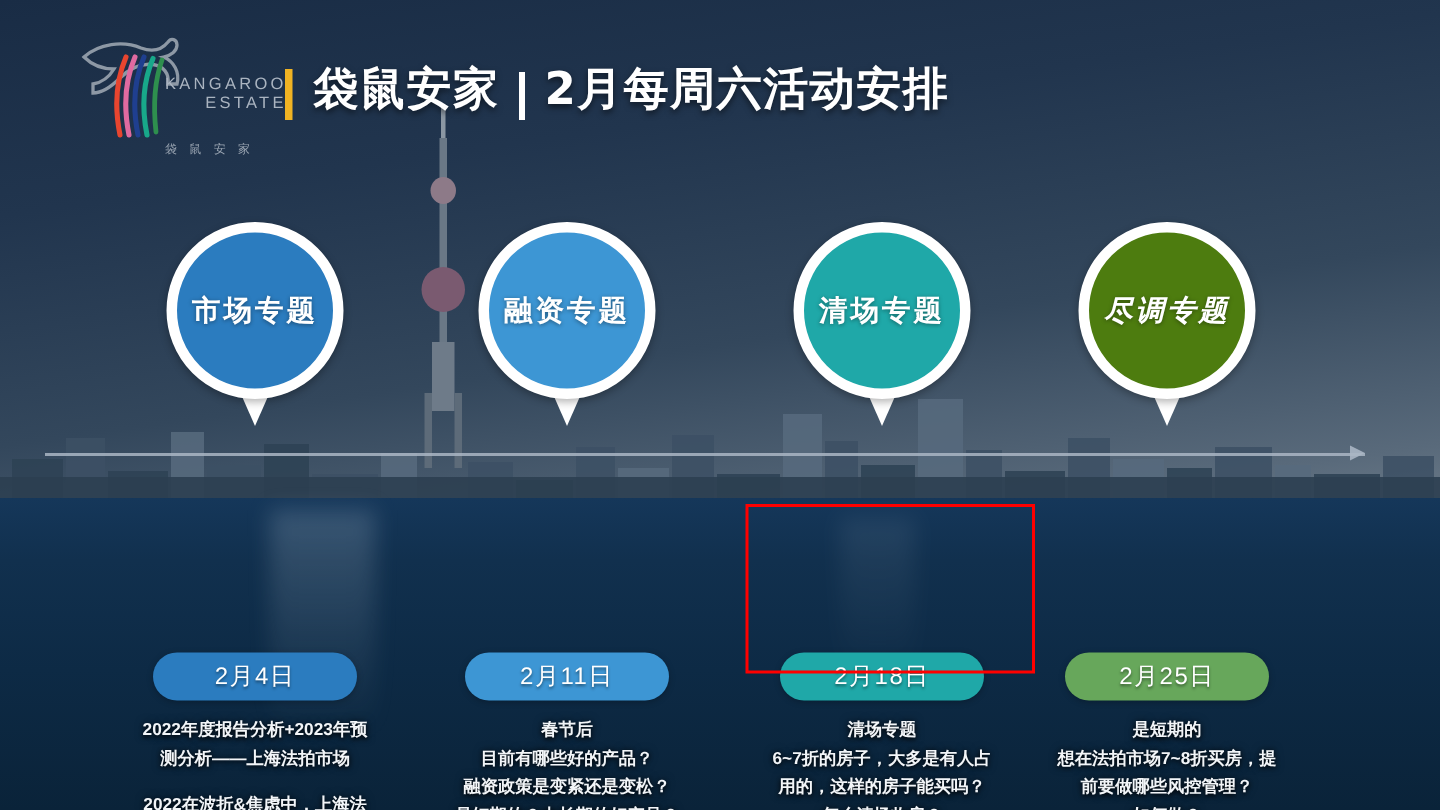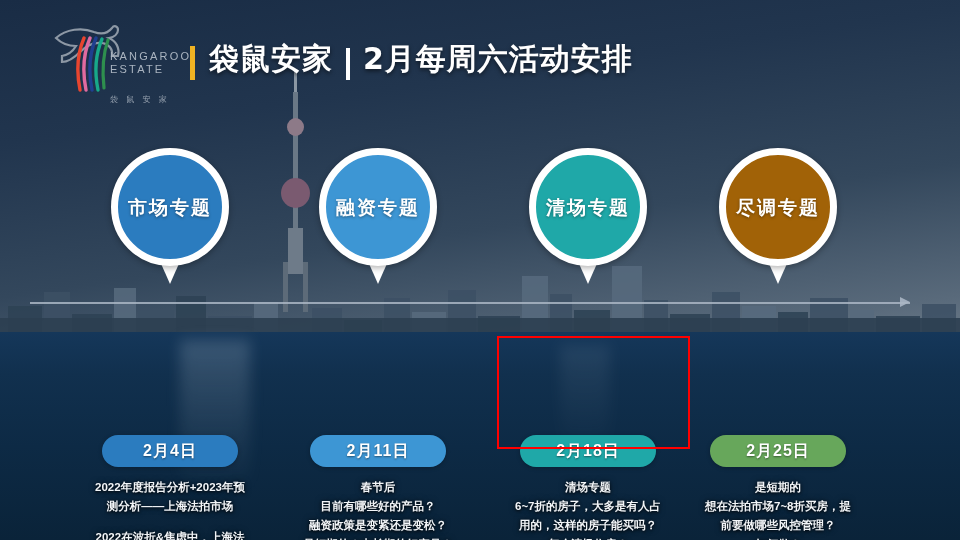--- a/index.html
+++ b/index.html
@@ -33,21 +33,21 @@
     position:absolute;left:293px;top:92px;width:5px;height:160px;background:#6a7886;
   }
   .tower-needle{position:absolute;left:294px;top:70px;width:3px;height:34px;background:#8b97a3;}
   .tower-b1{position:absolute;left:281px;top:178px;width:29px;height:30px;border-radius:50%;background:#7a5a70;}
   .tower-b2{position:absolute;left:287px;top:118px;width:17px;height:18px;border-radius:50%;background:#8d7a88;}
   .tower-b3{position:absolute;left:288px;top:228px;width:15px;height:46px;background:#6e7b89;}
   .tower-leg{position:absolute;top:262px;width:5px;height:50px;background:#5d6b79;}
   .shore{position:absolute;left:0;top:318px;width:960px;height:24px;background:#2c3f51;opacity:.9;}
 
   
-  .logo{position:absolute;left:52px;top:22px;width:120px;height:72px;}
+  .logo{position:absolute;left:52px;top:22px;width:120px;height:72px;text-align:right;}
   .logo-roo{position:absolute;left:2px;top:2px;}
   .logo-ribbon{position:absolute;left:22px;top:14px;}
   .logo-txt{
     position:absolute;left:58px;top:28px;color:#aab4c0;letter-spacing:2.2px;
     font-size:11px;line-height:13px;font-weight:400;
   }
   .logo-cn{
     position:absolute;left:58px;top:72px;color:#9aa5b2;letter-spacing:3px;font-size:8px;
   }
 
@@ -88,21 +88,21 @@
     border-top:34px solid #2b7cbf;
   }
   .pin-label{
     color:#fff;font-size:19px;font-weight:bold;line-height:25px;letter-spacing:2px;
     text-shadow:0 1px 3px rgba(0,0,0,.4);position:relative;z-index:3;
   }
   .pill{
     position:absolute;top:287px;left:50%;margin-left:-68px;
     width:136px;height:32px;border-radius:16px;
     display:flex;align-items:center;justify-content:center;
-    color:#fff;font-size:16px;font-weight:bold;letter-spacing:1px;
+    color:#fff;font-size:16px;font-weight:normal;letter-spacing:1px;
     text-shadow:0 1px 2px rgba(0,0,0,.45);
     box-shadow:0 1px 4px rgba(0,0,0,.25);
   }
   .desc{
     position:absolute;top:330px;left:50%;margin-left:-107px;width:214px;
     text-align:center;color:#f2f5f8;font-size:11.5px;line-height:19px;font-weight:bold;
     text-shadow:0 1px 3px rgba(0,0,0,.85),0 0 6px rgba(0,0,0,.55);
   }
   .desc .gap{display:block;height:12px;}
   .highlight-box{
@@ -240,21 +240,21 @@
       <div>6~7折的房子，大多是有人占</div>
       <div>用的，这样的房子能买吗？</div>
       <div>怎么清场收房？</div>
     </div>
   </div>
 
   <div class="node" style="left:678px;">
     <div class="pin">
       <div class="pin-tip"></div>
       <div class="pin-tip-in" style="border-top-color:#67a75b;"></div>
-      <div class="pin-circle" style="background:#a16207;">
+      <div class="pin-circle" style="background:#4d7c0f;font-style:italic;">
         <span class="pin-label">尽调</span>
         <span class="pin-label">专题</span>
       </div>
     </div>
     <div class="pill" style="background:#67a75b;">2月25日</div>
     <div class="desc">
       <div>是短期的</div>
       <div>想在法拍市场7~8折买房，提</div>
       <div>前要做哪些风控管理？</div>
       <div>如何做？</div>

